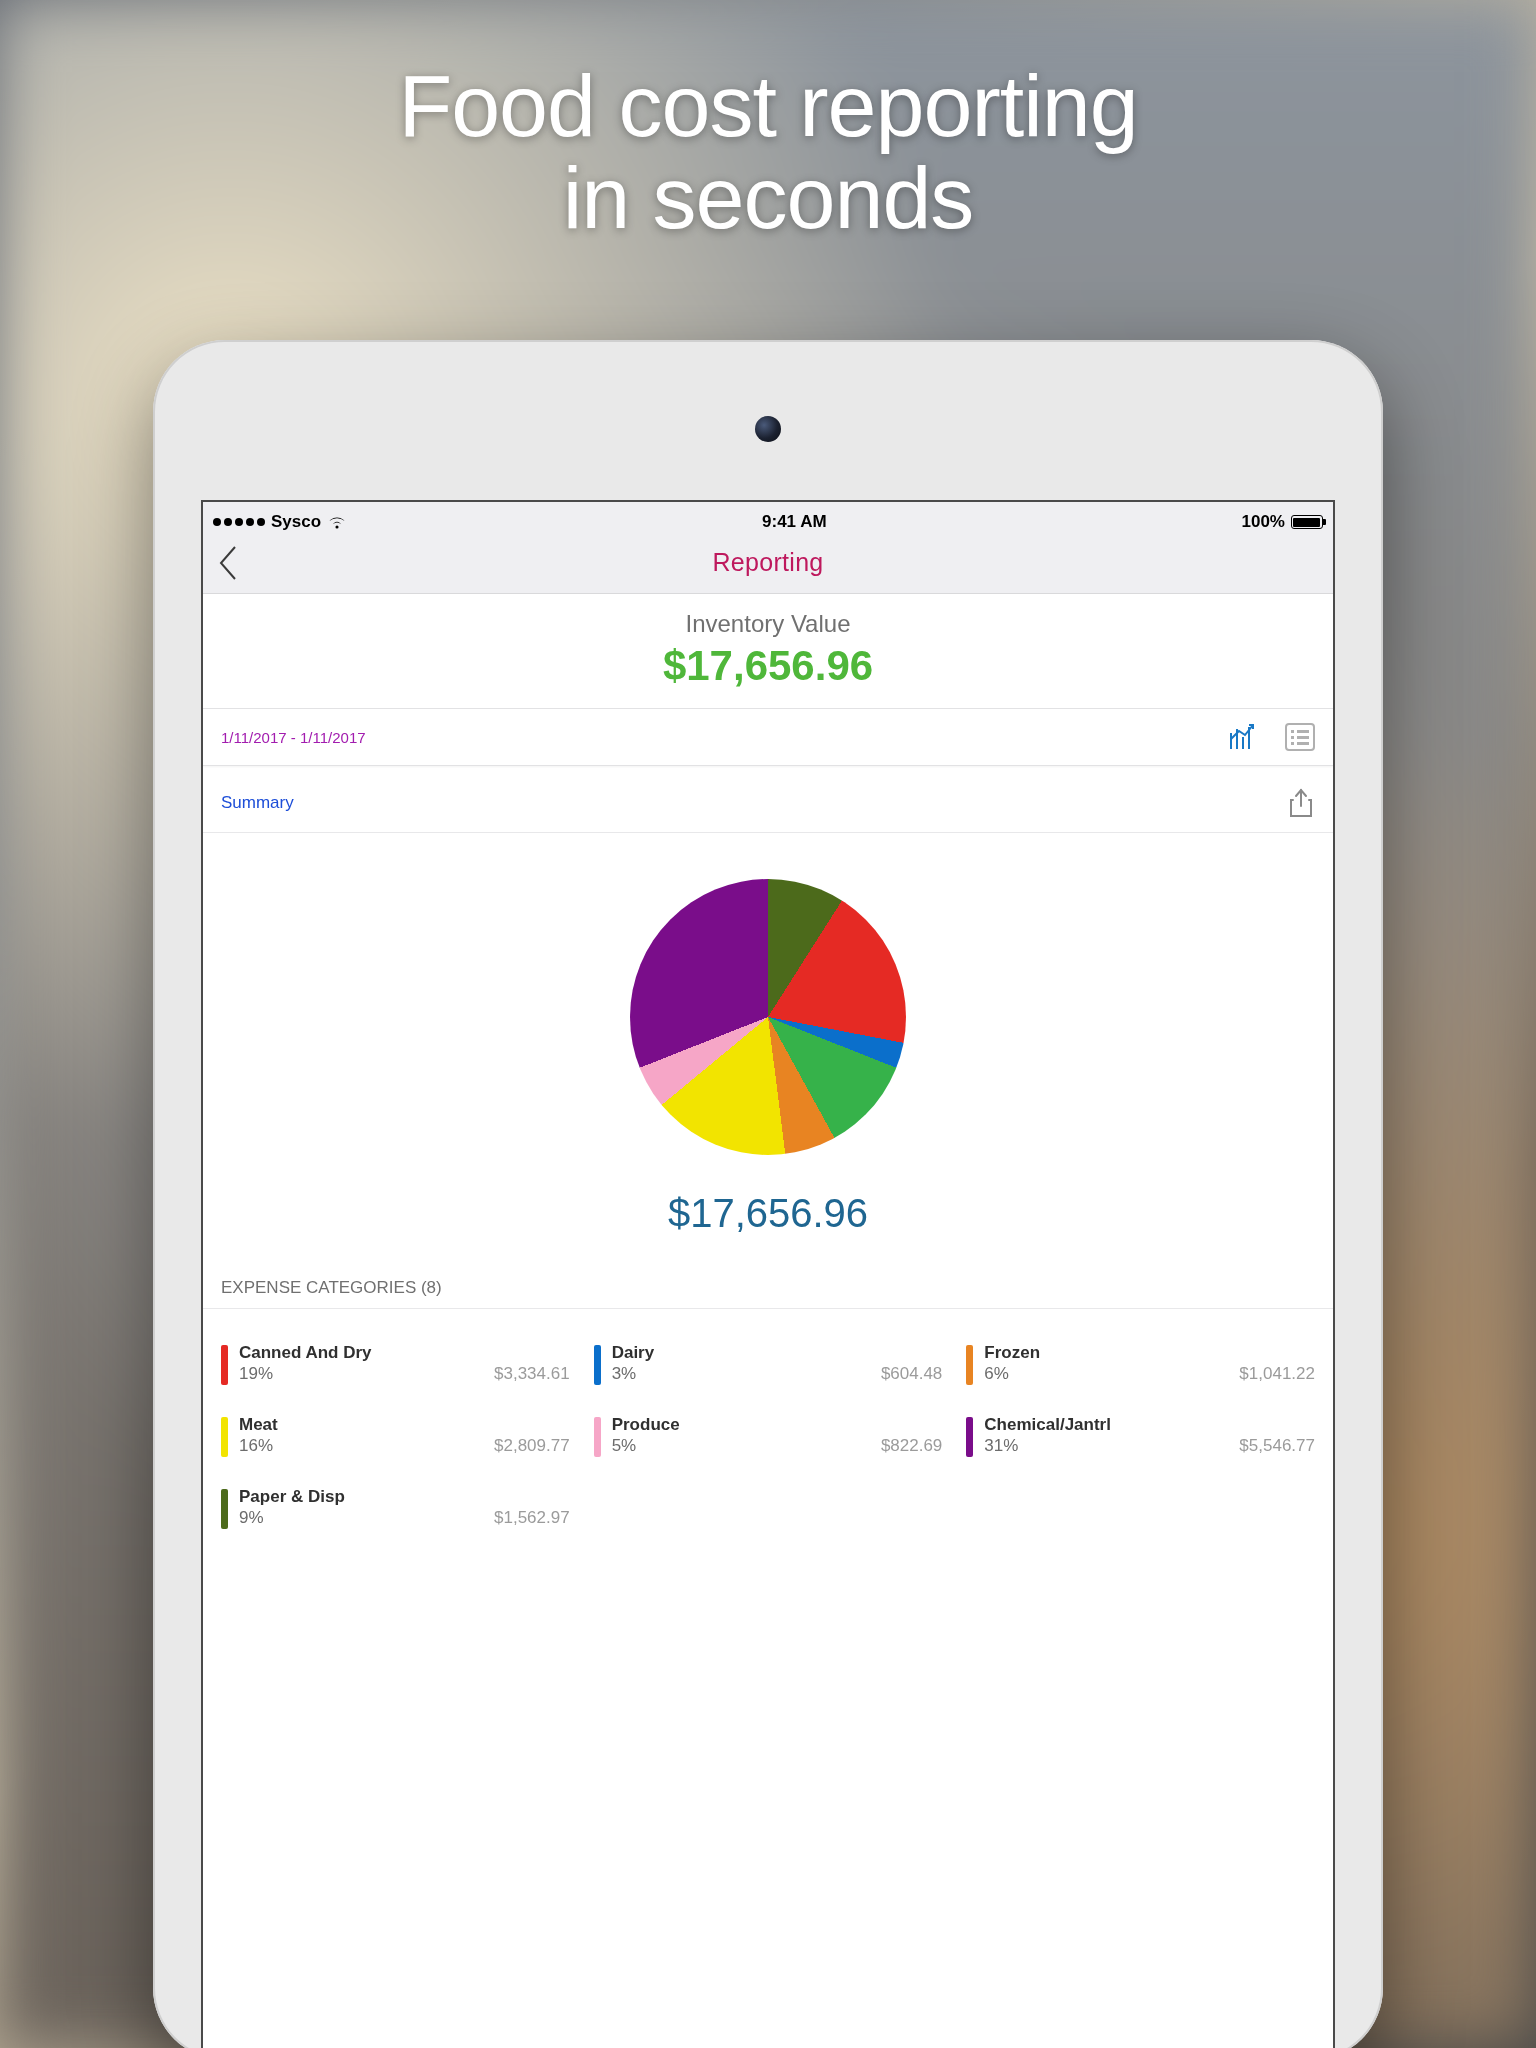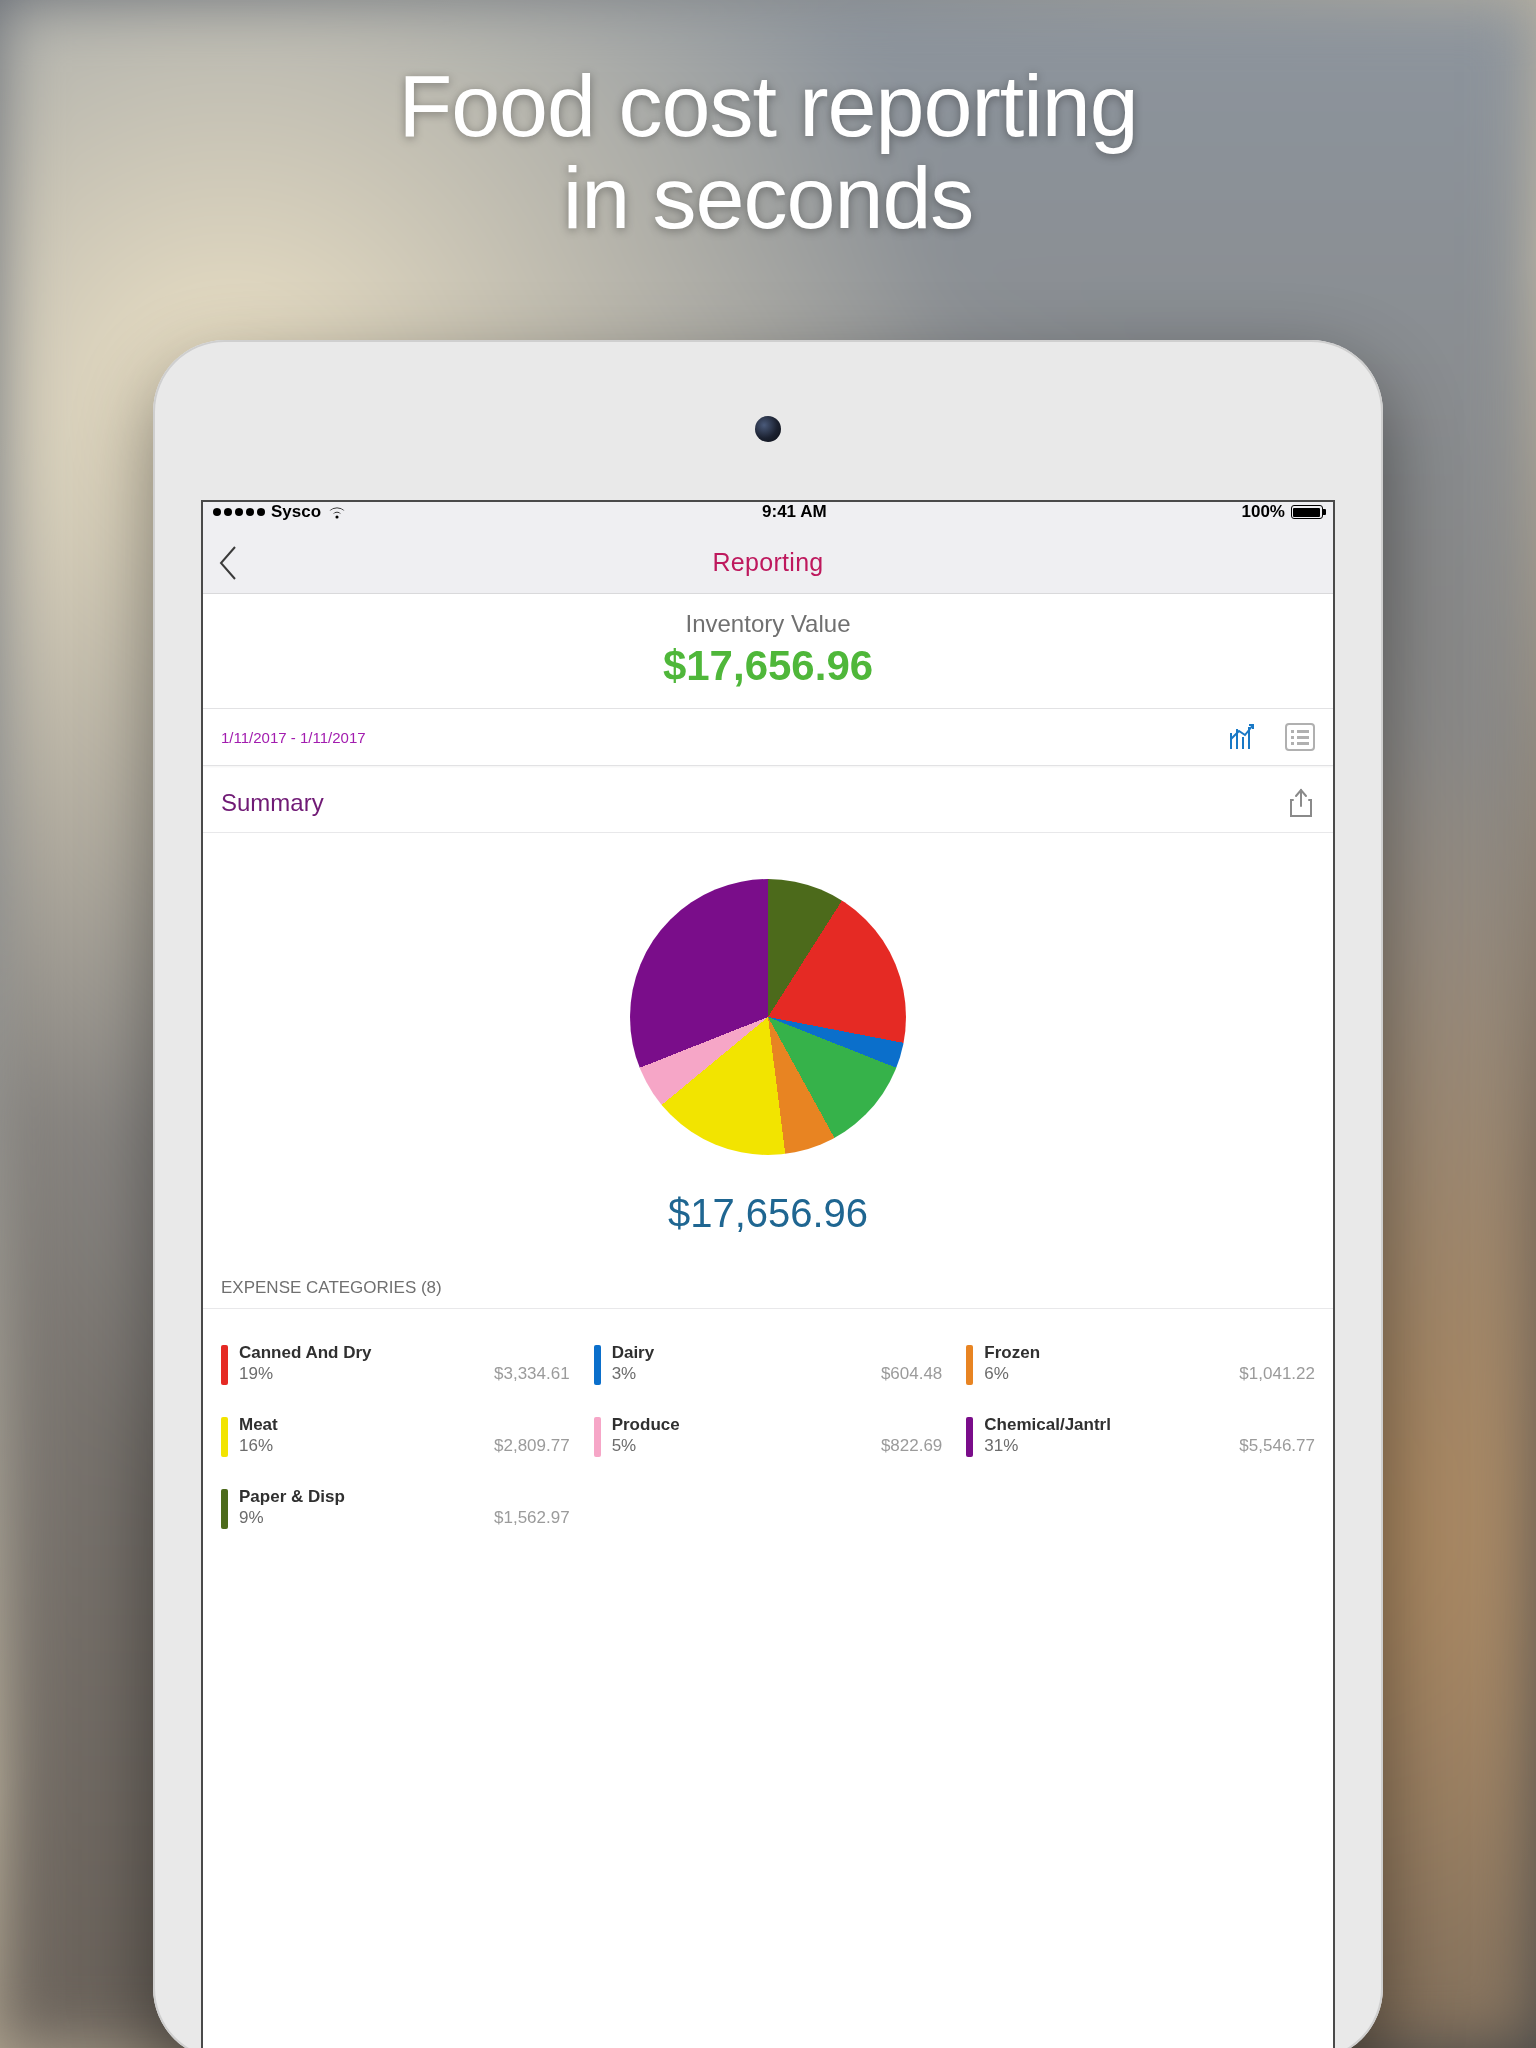--- a/index.html
+++ b/index.html
@@ -57,21 +57,21 @@
   border: 2px solid #4a4a4a;
   position: relative;
   overflow: hidden;
 }
 
 
 .statusbar {
   height: 30px;
   background: #efeff2;
   display: flex;
-  align-items: flex-start;
+  align-items: flex-end;
   justify-content: space-between;
   padding: 0 10px;
   font-size: 17px;
   font-weight: 600;
   color: #000;
 }
 .sb-left, .sb-right { display: flex; align-items: center; gap: 6px; }
 .dots { display: flex; gap: 3px; }
 .dots i { width: 8px; height: 8px; border-radius: 50%; background: #000; display: block; }
 .wifi-icon svg { width: 20px; height: 14px; }
@@ -113,21 +113,21 @@
 .daterange { font-size: 15px; color: #a21caf; }
 .daterow-icons { display: flex; gap: 26px; align-items: center; }
 .inline-icon { display:inline-flex; }
 
 
 .summary-row {
   display: flex; align-items: center; justify-content: space-between;
   padding: 22px 18px 14px;
   border-bottom: 1px solid #e8e8ea;
 }
-.summary-label { color: #701a75; font-size: 24px; }
+.summary-label { color: #1d4ed8; font-size: 17px; }
 
 
 .chart-wrap { text-align: center; padding: 46px 0 10px; }
 .pie { width: 276px; height: 276px; border-radius: 50%; margin: 0 auto; }
 .pie-total { color: #1f6691; font-size: 40px; font-weight: 400; margin-top: 36px; }
 
 
 .expcat-header {
   color: #707070; font-size: 17px;
   padding: 32px 18px 10px;

